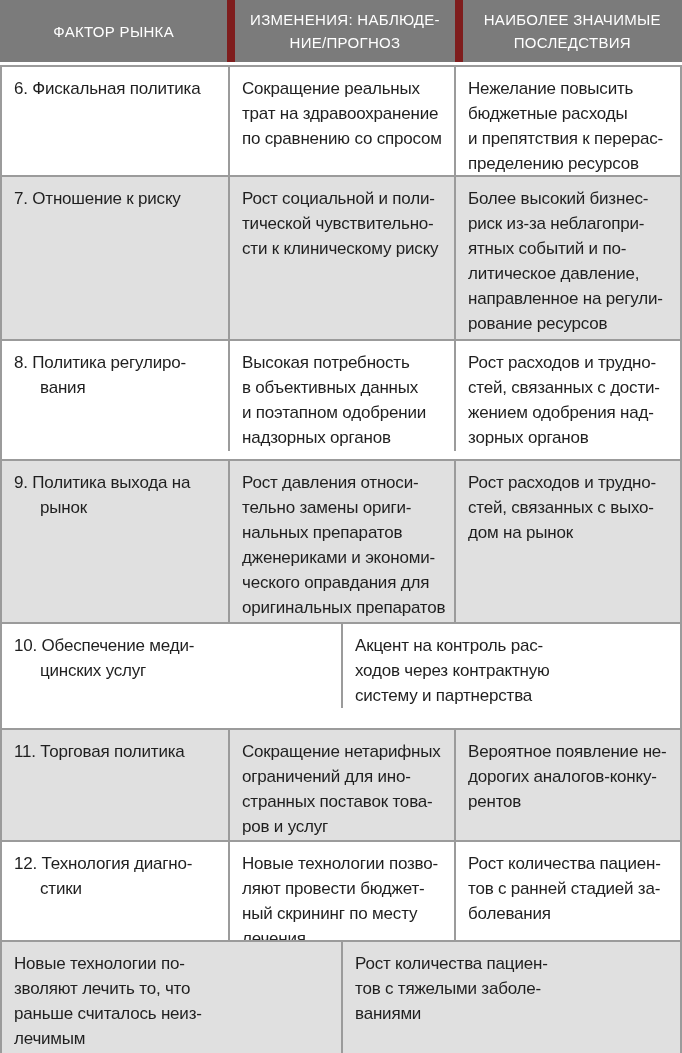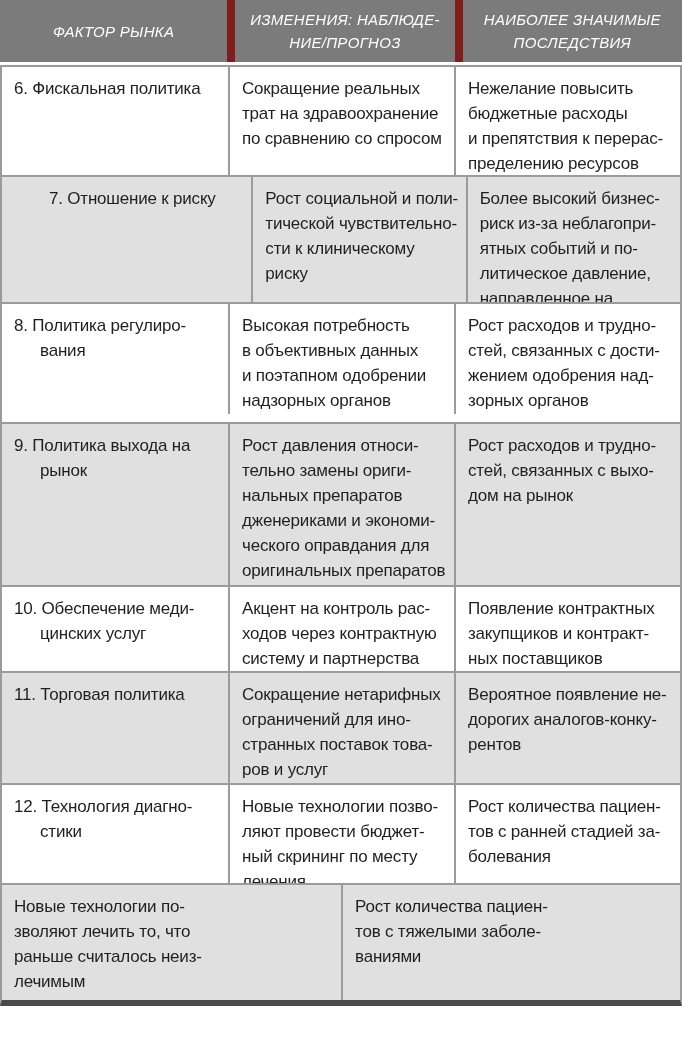--- a/index.html
+++ b/index.html
@@ -8,21 +8,20 @@
     font-family: "Liberation Sans", "DejaVu Sans", sans-serif;
     color: #1f1f1f;
   }
   .table { width: 682px; }
 
   
   .thead {
     display: flex; width: 682px; height: 62px;
     background: #7b7b7b; color: #ffffff;
     margin-bottom: 3px;
-    font-style: italic;
   }
   .th {
     flex: 1 1 33.33%;
     display: flex; align-items: center; justify-content: center;
     text-align: center;
     font-size: 15px; line-height: 23px; letter-spacing: 0.3px;
     white-space: pre-line;
     padding: 0 6px; box-sizing: border-box;
   }
   .th + .th { border-left: 8px solid #7f1d1d; }
@@ -31,25 +30,25 @@
   .tbody {
     width: 682px; box-sizing: border-box;
     border: 2px solid #9b9b9b;
     border-bottom: 6px solid #4a4a4a;
   }
   .tr { display: flex; box-sizing: border-box; background: #ffffff; }
   .tr + .tr { border-top: 2px solid #9b9b9b; }
   .tr.alt { background: #e0e0e0; }
 
   .tr:nth-of-type(1) { height: 108px; }
-  .tr:nth-of-type(2) { height: 127px; padding-left: 35px; }
+  .tr:nth-of-type(2) { height: 164px; }
   .tr:nth-of-type(3) { height: 112px; }
   .tr:nth-of-type(4) { height: 163px; margin-top: 8px; }
   .tr:nth-of-type(5) { height: 86px; }
-  .tr:nth-of-type(6) { height: 112px; }
+  .tr:nth-of-type(6) { height: 112px; margin-top: 20px; }
   .tr:nth-of-type(7) { height: 100px; }
   .tr:nth-of-type(8) { height: 117px; }
 
   .td {
     flex: 1 1 33.33%;
     box-sizing: border-box;
     padding: 9px 6px 0 12px;
     font-size: 17px; line-height: 25px; letter-spacing: -0.2px;
     white-space: pre-line;
     overflow: hidden;
@@ -122,23 +121,20 @@
 стей, связанных с выхо-
 дом на рынок</div>
     </div>
 
     <div class="tr">
       <div class="td factor">10. Обеспечение меди-
 цинских услуг</div>
       <div class="td">Акцент на контроль рас-
 ходов через контрактную
 систему и партнерства</div>
-      <div class="td">Появление контрактных
-закупщиков и контракт-
-ных поставщиков</div>
     </div>
 
     <div class="tr alt">
       <div class="td factor">11. Торговая политика</div>
       <div class="td">Сокращение нетарифных
 ограничений для ино-
 странных поставок това-
 ров и услуг</div>
       <div class="td">Вероятное появление не-
 дорогих аналогов-конку-

